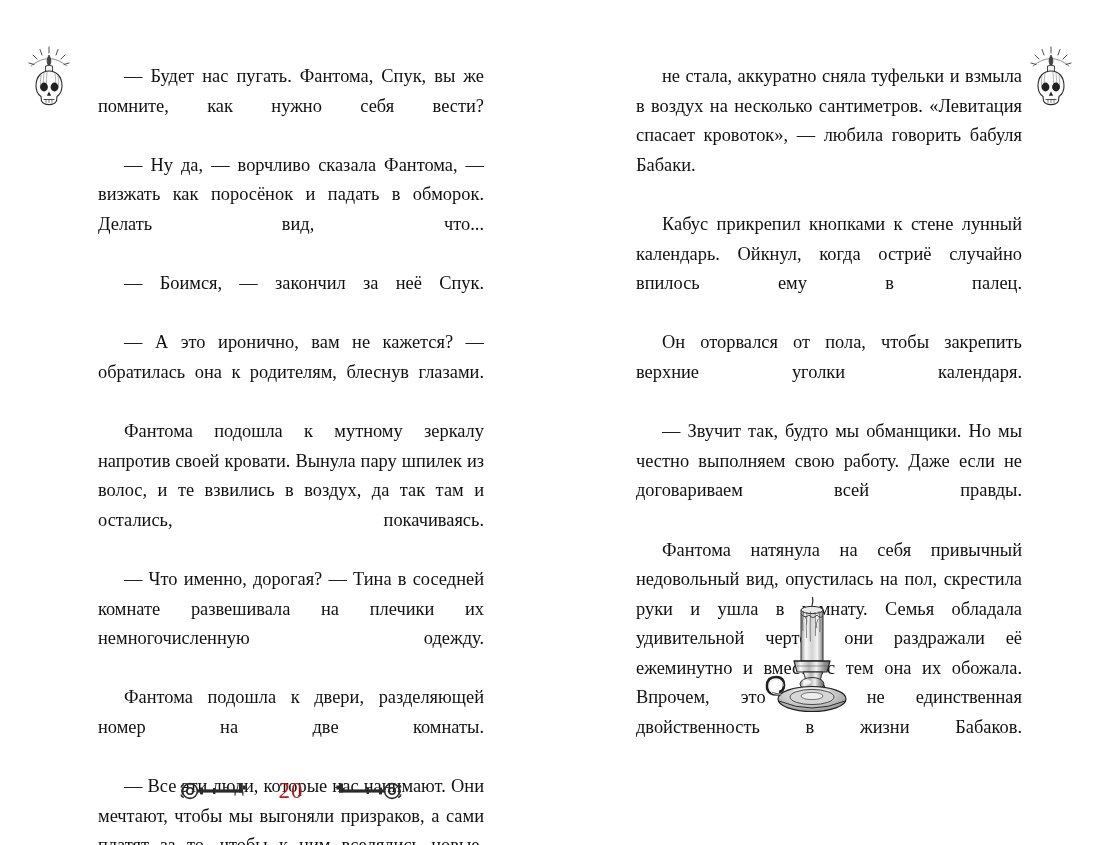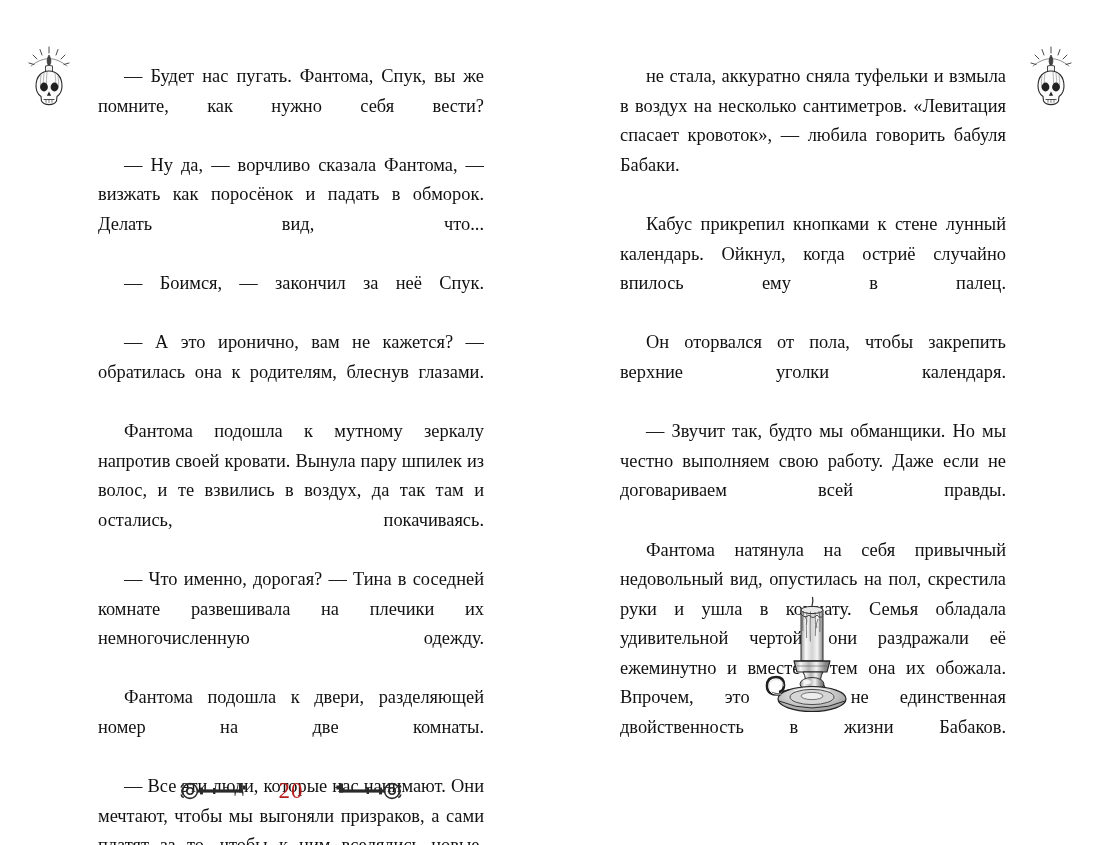--- a/index.html
+++ b/index.html
@@ -43,21 +43,21 @@
     width: 386px;
     text-align: justify;
     text-justify: inter-word;
     font-size: 18.4px;
     line-height: 29.6px;
     hyphens: manual;
     -webkit-hyphens: manual;
     color: #111111;
   }
   .column.left-column  { left: 98px; }
-  .column.right-column { left: 620px; }
+  .column.right-column { left: 636px; }
 
   .column p {
     margin: 0;
     text-indent: 26px;
     text-align: justify;
     font-variant-ligatures: none;
   }
   
   .column p::after {
     content: "";

